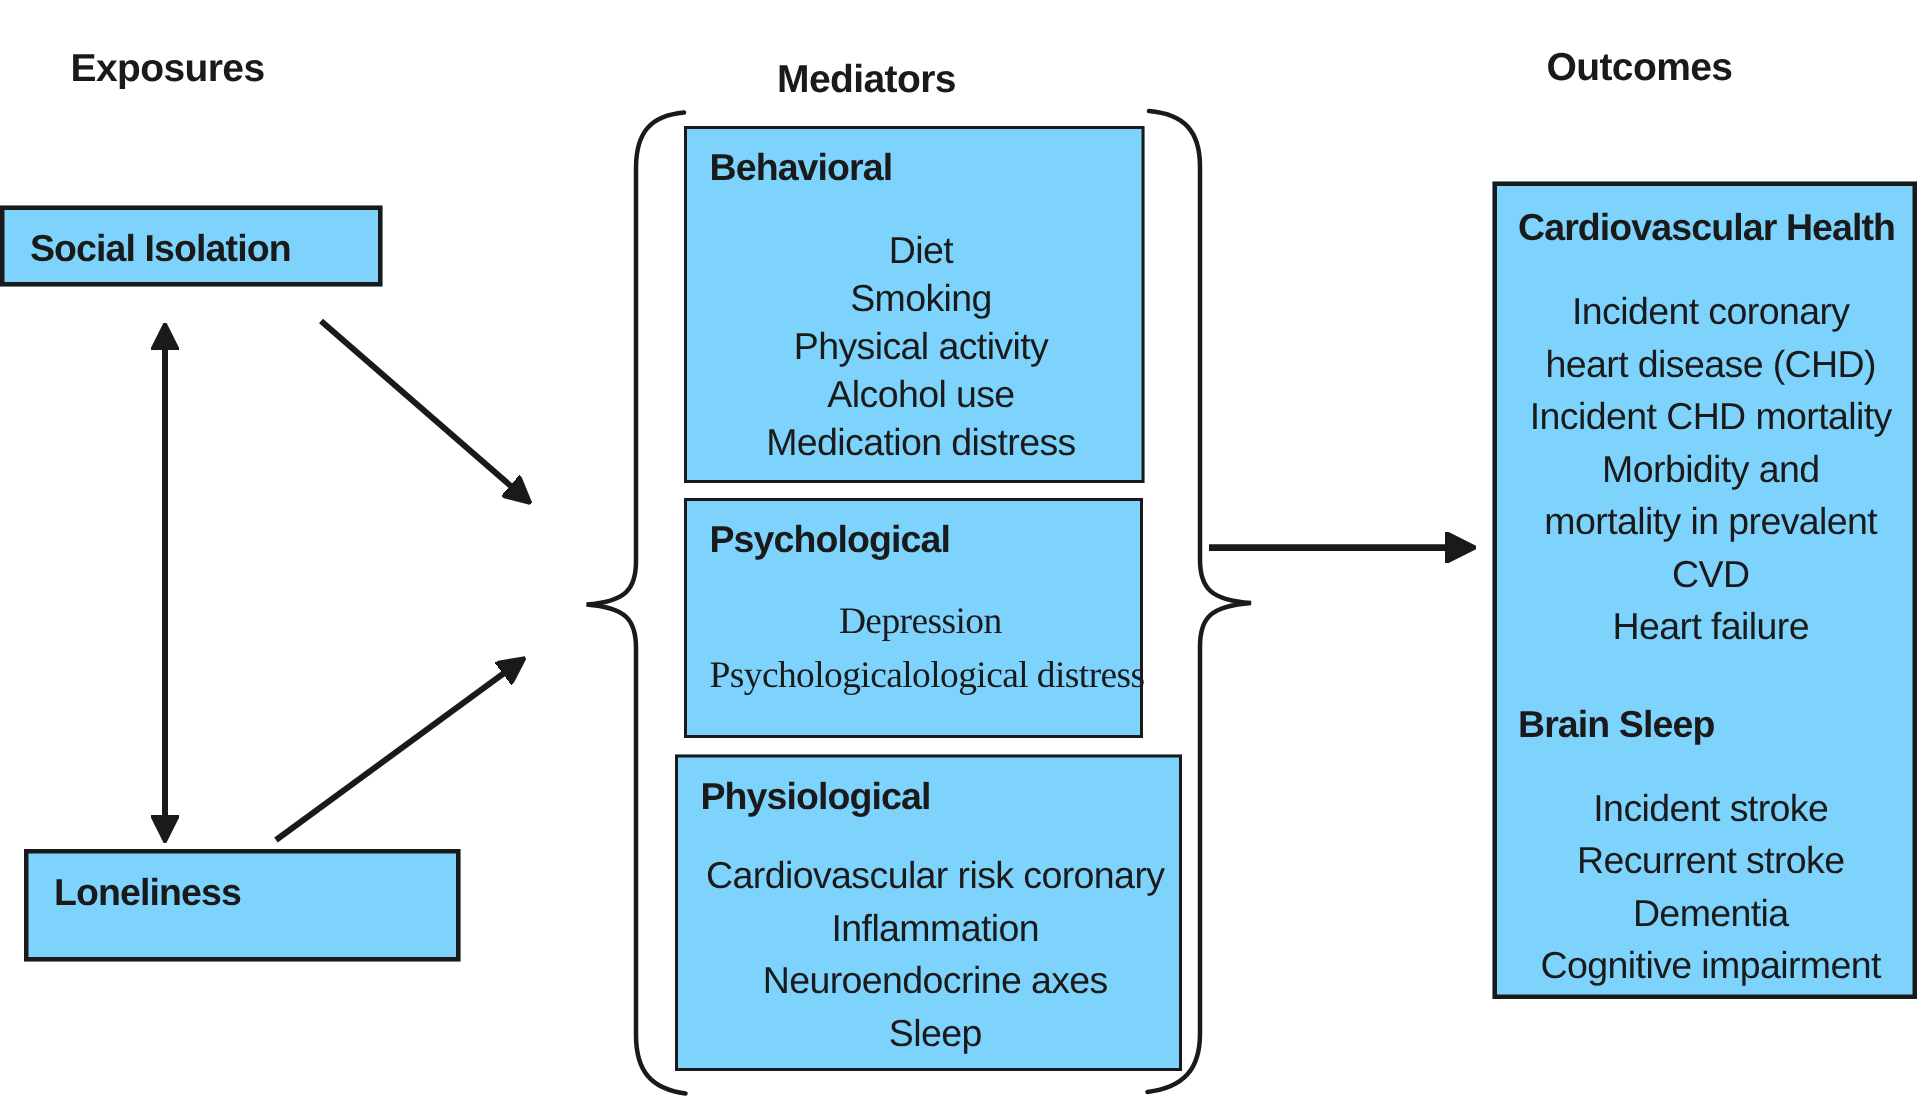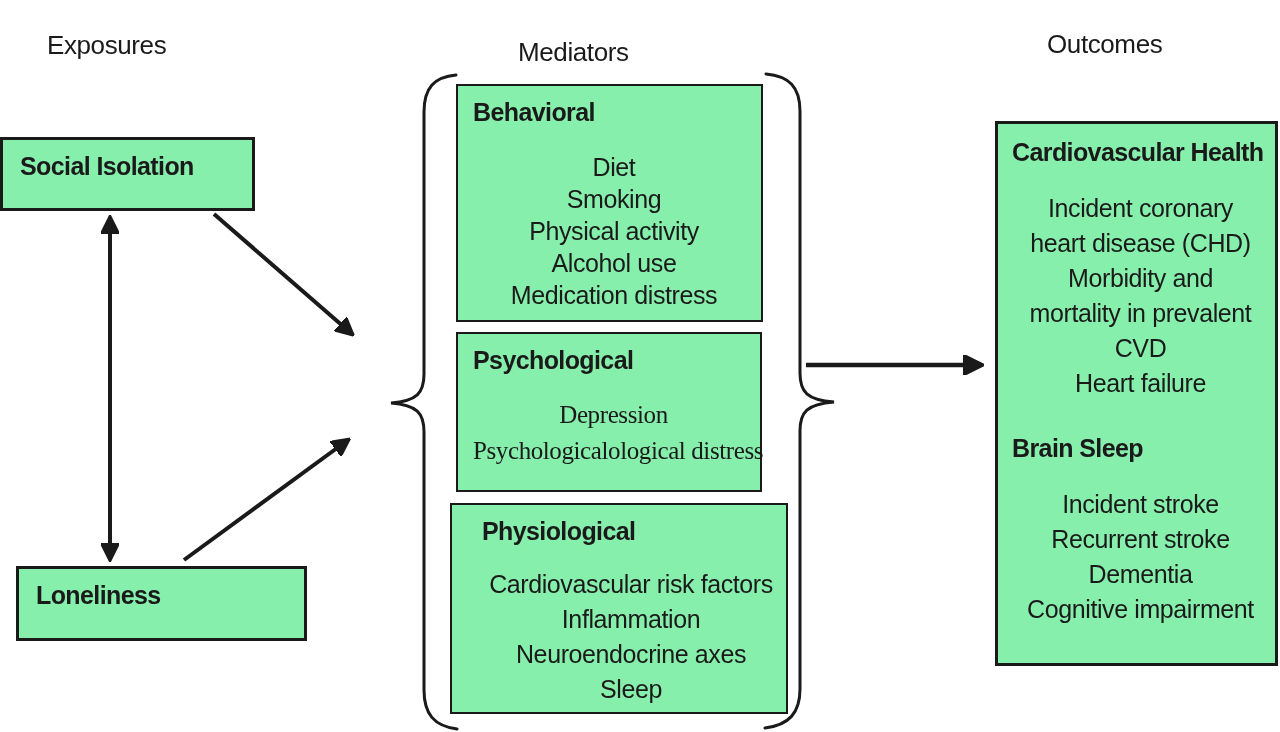--- a/index.html
+++ b/index.html
@@ -9,53 +9,53 @@
     background:#ffffff;
     font-family:"Liberation Sans",sans-serif;
     color:#1a1a1a;
     overflow:hidden;
   }
   .layer{position:absolute;left:0;top:0;width:1280px;height:732px;}
   svg line, svg path{stroke:#1a1a1a;}
 
   .col-heading{
     position:absolute;
-    font-size:26px;font-weight:normal;letter-spacing:-0.4px;
+    font-size:26px;font-weight:bold;letter-spacing:-0.4px;
     white-space:nowrap;
   }
   #heading-exposures{left:47px;top:30px;}
   #heading-mediators{left:518px;top:37px;}
-  #heading-outcomes{left:1031px;top:29px;margin-left:16px;}
+  #heading-outcomes{left:1031px;top:29px;}
 
   .box{
     position:absolute;
-    background:#86efac;
+    background:#7dd3fc;
     box-sizing:border-box;
     border:2px solid #1a1a1a;
   }
   .box .title{
     font-size:25px;font-weight:bold;line-height:30px;
     letter-spacing:-0.6px;white-space:nowrap;
   }
   .box .line{
     font-size:25px;letter-spacing:-0.4px;white-space:nowrap;text-align:center;
   }
 
-  #box-social{left:0px;top:137px;width:255px;height:74px;border-width:3px;padding:11px 0 0 17px;}
+  #box-social{left:0px;top:137px;width:255px;height:54px;border-width:3px;padding:11px 0 0 17px;}
   #box-loneliness{left:16px;top:566px;width:291px;height:75px;border-width:3px;padding:11px 0 0 17px;}
 
   #box-behavioral{left:456px;top:84px;width:307px;height:238px;padding:11px 6px 0 15px;}
   #box-behavioral .list{margin-top:24px;}
   #box-behavioral .line{line-height:32px;}
 
   #box-psychological{left:456px;top:332px;width:306px;height:160px;padding:11px 6px 0 15px;}
   #box-psychological .list{margin-top:22px;}
   #box-psychological .line{line-height:36px;font-family:Liberation Serif, serif;}
 
-  #box-physiological{left:450px;top:503px;width:338px;height:211px;padding:11px 6px 0 30px;}
+  #box-physiological{left:450px;top:503px;width:338px;height:211px;padding:11px 6px 0 15px;}
   #box-physiological .list{margin-top:21px;}
   #box-physiological .line{line-height:35px;}
 
   #box-outcomes{left:995px;top:121px;width:283px;height:545px;border-width:3px;padding:13px 6px 0 14px;}
   #box-outcomes .list{margin-top:24px;}
   #box-outcomes .line{line-height:35px;}
   #box-outcomes .title.second{margin-top:32px;}
 </style>
 </head>
 <body>
@@ -111,32 +111,33 @@
     <div class="title">Psychological</div>
     <div class="list">
       <div class="line">Depression</div>
       <div class="line">Psychologicalological distress</div>
     </div>
   </div>
 
   <div class="box" id="box-physiological">
     <div class="title">Physiological</div>
     <div class="list">
-      <div class="line">Cardiovascular risk factors</div>
+      <div class="line">Cardiovascular risk coronary</div>
       <div class="line">Inflammation</div>
       <div class="line">Neuroendocrine axes</div>
       <div class="line">Sleep</div>
     </div>
   </div>
 
   <div class="box" id="box-outcomes">
     <div class="title">Cardiovascular Health</div>
     <div class="list">
       <div class="line">Incident coronary</div>
       <div class="line">heart disease (CHD)</div>
+      <div class="line">Incident CHD mortality</div>
       <div class="line">Morbidity and</div>
       <div class="line">mortality in prevalent</div>
       <div class="line">CVD</div>
       <div class="line">Heart failure</div>
     </div>
     <div class="title second">Brain Sleep</div>
     <div class="list">
       <div class="line">Incident stroke</div>
       <div class="line">Recurrent stroke</div>
       <div class="line">Dementia</div>

